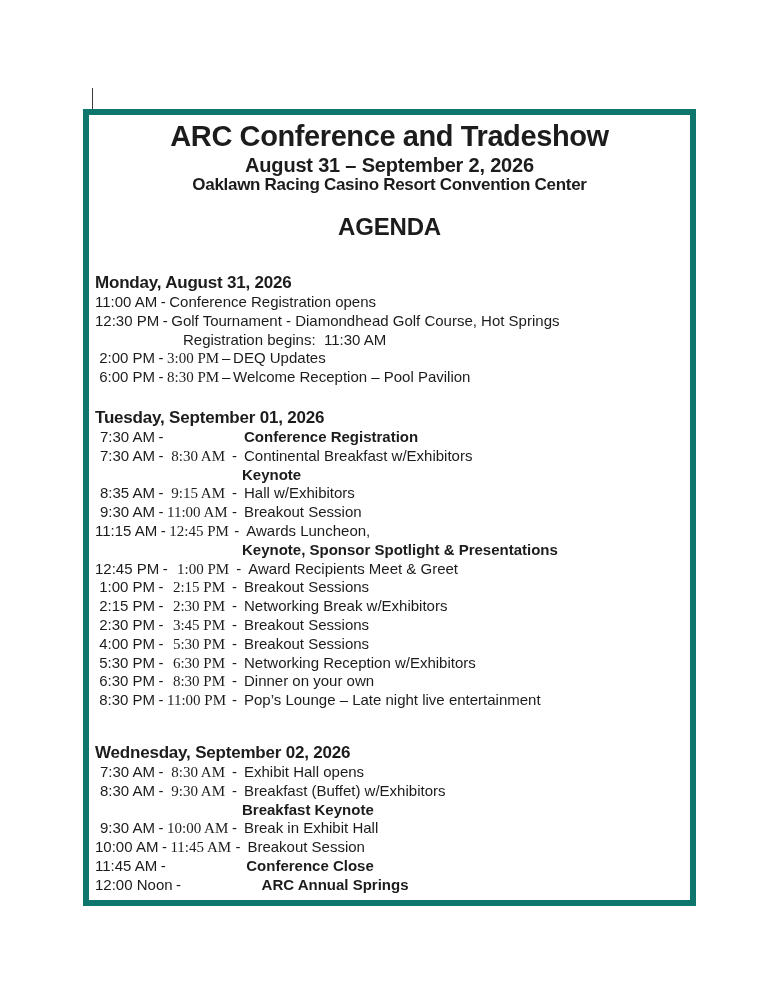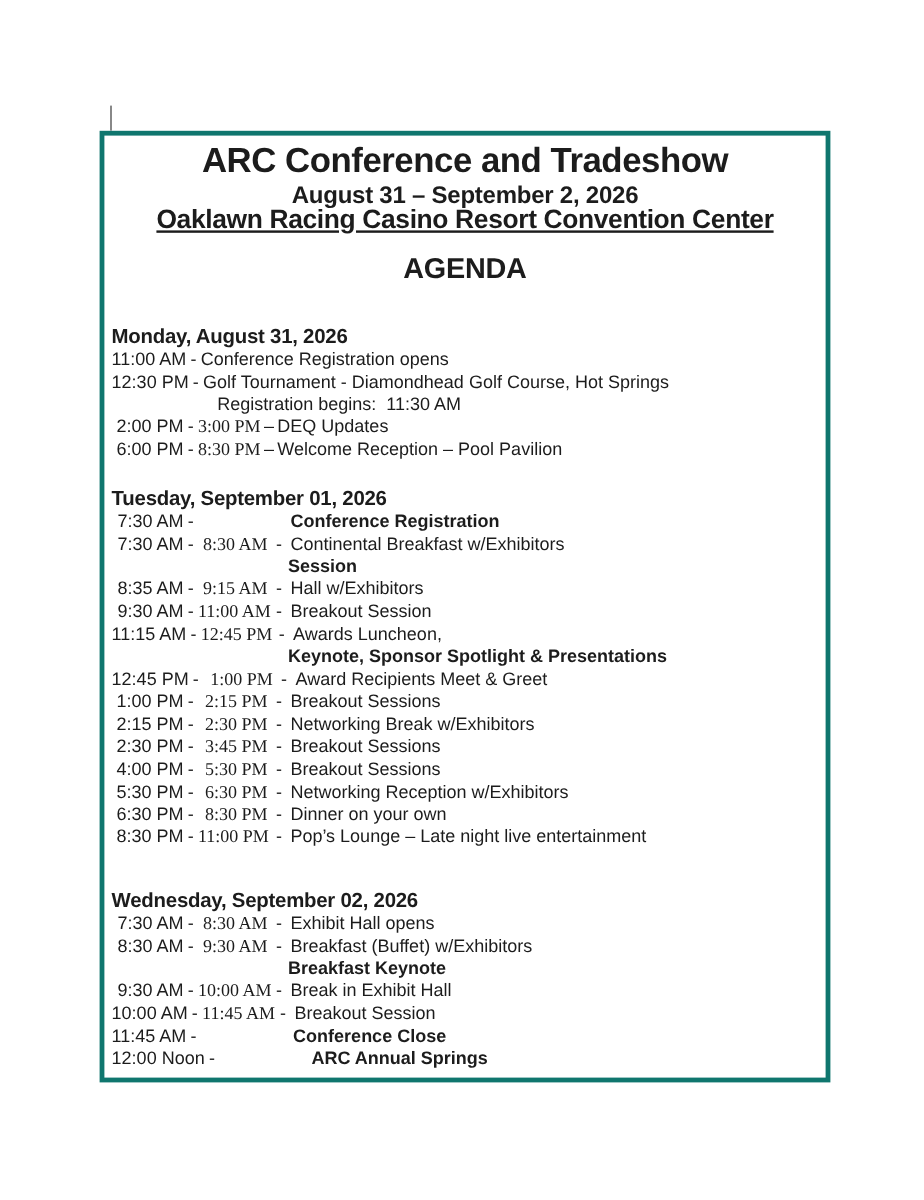--- a/index.html
+++ b/index.html
@@ -22,21 +22,21 @@
     width: 1px;
     height: 21px;
     background: #3a3a3a;
   }
   .doc {
     position: absolute;
     left: 83px;
     top: 109px;
     width: 601px;
     height: 785px;
-    border: 4px solid #0f766e;
+    border: 6px solid #0f766e;
     background: #ffffff;
     box-sizing: content-box;
   }
   .doc-header {
     text-align: center;
     padding-top: 4px;
   }
   .title {
     font-size: 29px;
     font-weight: bold;
@@ -44,25 +44,24 @@
     letter-spacing: -0.4px;
   }
   .subtitle {
     font-size: 20px;
     font-weight: bold;
     line-height: 20px;
     margin-top: 2px;
     letter-spacing: -0.2px;
   }
   .venue {
-    font-size: 22px;
+    font-size: 17px;
     font-weight: bold;
     line-height: 20px;
     letter-spacing: -0.3px;
-    text-decoration: underline;
   }
   .agenda-heading {
     font-size: 24px;
     font-weight: bold;
     line-height: 32px;
     margin-top: 16px;
     letter-spacing: -0.2px;
     text-align: center;
   }
   .agenda {
@@ -172,21 +171,21 @@
             <span class="desc b">Conference Registration</span>
           </div>
           <div class="row">
             <span class="t1">7:30 AM</span>
             <span class="sep">-</span>
             <span class="t2">8:30 AM</span>
             <span class="sep2">-</span>
             <span class="desc">Continental Breakfast w/Exhibitors</span>
           </div>
           <div class="row" style="padding-left: 147px;">
-            <span class="desc b">Session</span>
+            <span class="desc b">Keynote</span>
           </div>
           <div class="row">
             <span class="t1">8:35 AM</span>
             <span class="sep">-</span>
             <span class="t2">9:15 AM</span>
             <span class="sep2">-</span>
             <span class="desc">Hall w/Exhibitors</span>
           </div>
           <div class="row">
             <span class="t1">9:30 AM</span>

